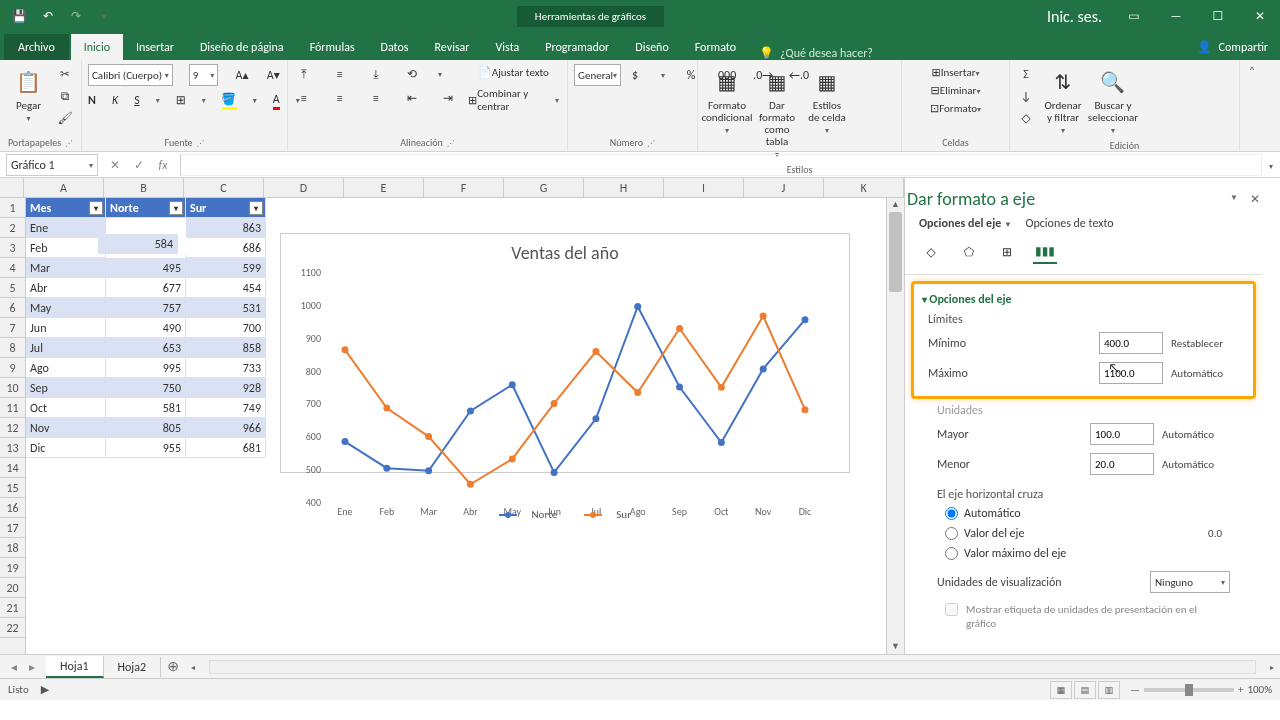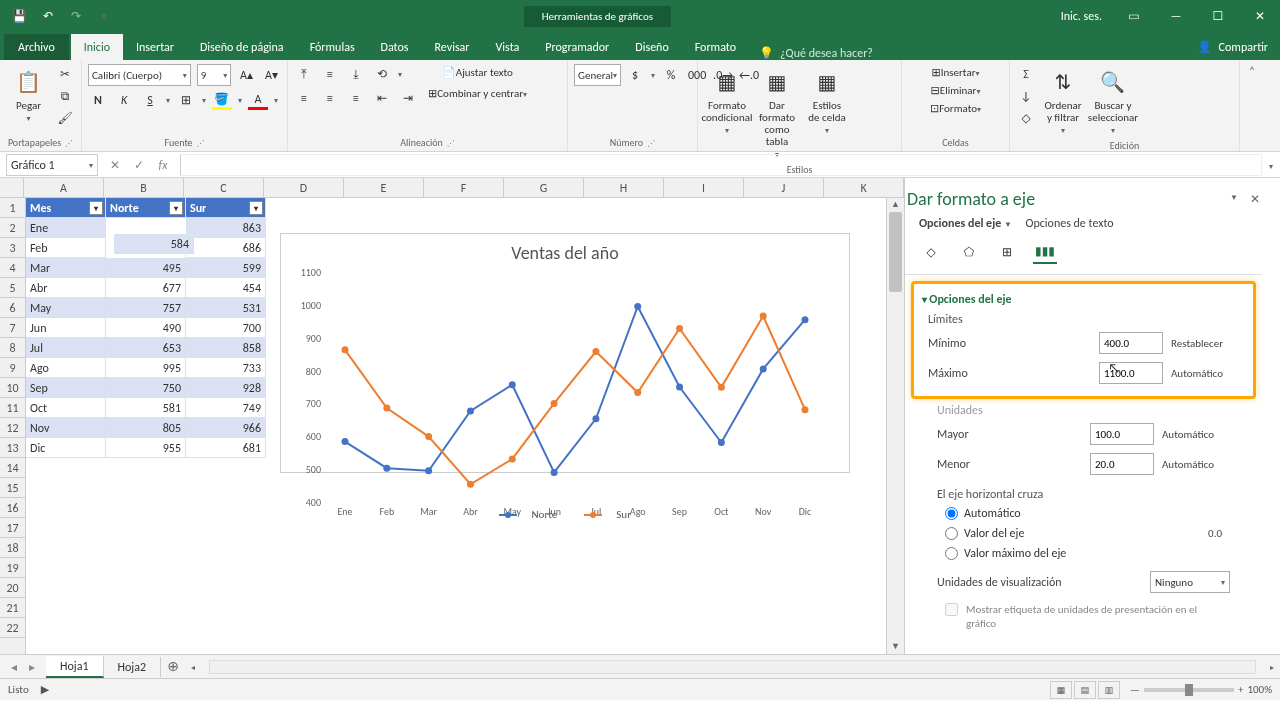--- a/index.html
+++ b/index.html
@@ -26,21 +26,21 @@
 
 
 .ribbon { height: 92px; background: #f3f3f3; border-bottom: 1px solid #d4d4d4; display: flex; }
 .ribbon-group { border-right: 1px solid #e1e1e1; padding: 4px 6px 2px; display: flex; flex-direction: column; justify-content: space-between; }
 .ribbon-group-label { font-size: 10px; color: #666; text-align: center; padding-top: 2px; display: flex; justify-content: center; align-items: center; gap: 4px; }
 .ribbon-group-ctrls { display: flex; gap: 4px; align-items: flex-start; }
 .rbtn { display: flex; align-items: center; justify-content: center; cursor: pointer; padding: 2px; }
 .rbtn-big { flex-direction: column; gap: 2px; font-size: 11px; text-align: center; line-height: 1.1; width: 46px; }
 .rbtn-big .ico { width: 32px; height: 32px; display: flex; align-items: center; justify-content: center; font-size: 20px; }
 .font-select { height: 22px; border: 1px solid #ababab; background: #fff; font-size: 11px; padding: 0 3px; display: flex; align-items: center; justify-content: space-between; }
-.font-row { display: flex; gap: 6px; align-items: center; }
+.font-row { display: flex; gap: 16px; align-items: center; }
 .mini-btn { width: 20px; height: 20px; display: flex; align-items: center; justify-content: center; cursor: pointer; font-size: 12px; }
 .collapse-ribbon { width: 24px; display: flex; align-items: flex-start; justify-content: center; padding-top: 4px; color: #666; cursor: pointer; }
 
 
 .formula-bar { height: 26px; border-bottom: 1px solid #d4d4d4; display: flex; align-items: center; background: #fff; }
 .name-box { width: 92px; height: 22px; border: 1px solid #ccc; margin-left: 6px; display: flex; align-items: center; padding: 0 4px; font-size: 12px; justify-content: space-between; }
 .fbar-btns { display: flex; gap: 2px; margin: 0 6px; }
 .fbar-btns > div { width: 22px; height: 22px; display: flex; align-items: center; justify-content: center; color: #888; cursor: pointer; }
 .fx-input { flex: 1; height: 22px; border: 1px solid #eee; border-left: 1px solid #ccc; }
 
@@ -131,21 +131,21 @@
     <div>↶</div>
     <div style="opacity:.5">↷</div>
     <div>
         <span class="tri">▼</span>
       </div>
   </div>
   <div class="center">
     <span class="tools-title">Herramientas de gráficos</span>
   </div>
   <div class="right">
-    <div style="width:auto;padding:14px 10px;font-size:12px">
+    <div style="width:auto;padding:14px 10px;font-size:16px">
         <span>Inic. ses.</span>
       </div>
     <div>▭</div>
     <div>—</div>
     <div>☐</div>
     <div>✕</div>
   </div>
 </div>
 
 <div class="ribbon-tabs">
@@ -391,21 +391,21 @@
           </div>
           <div class="cell th" style="left: 80px; top: 0px;">
             <span>Norte</span>
             <div class="filter-drop">▾</div>
           </div>
           <div class="cell th" style="left: 160px; top: 0px;">
             <span>Sur</span>
             <div class="filter-drop">▾</div>
           </div>
           <div class="cell band" style="left: 0px; top: 20px;">Ene</div>
-          <div class="cell num band" style="left: 88px; top: 20px; margin-top: 16px;">584</div>
+          <div class="cell num band" style="left: 72px; top: 20px; margin-top: 16px;">584</div>
           <div class="cell num band" style="left: 160px; top: 20px;">863</div>
           <div class="cell" style="left: 0px; top: 40px;">Feb</div>
           <div class="cell num" style="left: 80px; top: 57px;">503</div>
           <div class="cell num" style="left: 160px; top: 40px;">686</div>
           <div class="cell band" style="left: 0px; top: 60px;">Mar</div>
           <div class="cell num band" style="left: 80px; top: 60px;">495</div>
           <div class="cell num band" style="left: 160px; top: 60px;">599</div>
           <div class="cell" style="left: 0px; top: 80px;">Abr</div>
           <div class="cell num" style="left: 80px; top: 80px;">677</div>
           <div class="cell num" style="left: 160px; top: 80px;">454</div>

